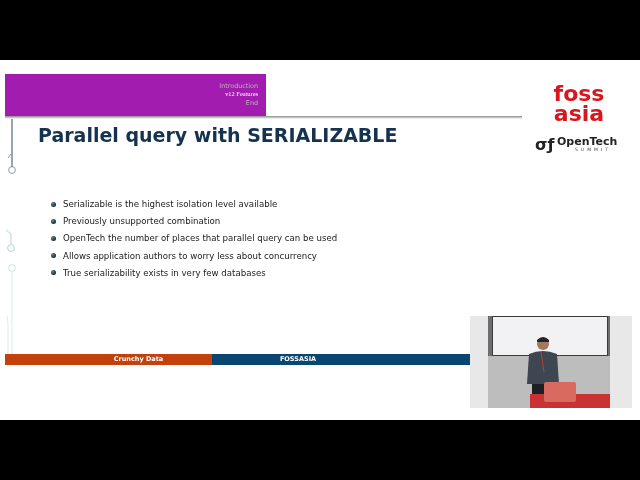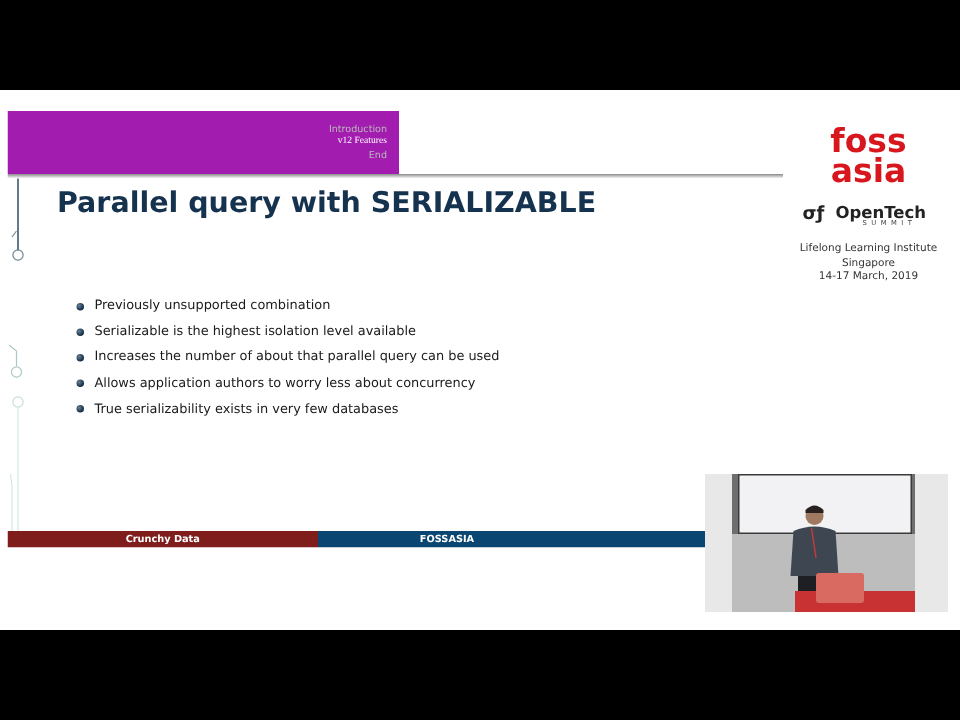--- a/index.html
+++ b/index.html
@@ -12,21 +12,21 @@
   .hdr-left .sec{position:absolute;right:8px;font-size:6.4px;color:#b9b9b9;text-align:right;line-height:8.4px;}
   .hdr-right .sub{position:absolute;left:8px;font-size:6.4px;color:#8fb4d3;line-height:8.4px;white-space:nowrap;}
   .active{color:#fff !important;font-family:Liberation Serif, serif;}
   .shadow{position:absolute;left:0;top:42px;width:517px;height:3px;background:linear-gradient(#8a8a8a,#fff);}
   .title{position:absolute;left:33px;top:50px;font-size:19px;font-weight:bold;color:#15324f;white-space:nowrap;}
   .bullets{position:absolute;left:46px;top:124px;}
   .bullet{position:relative;height:17.2px;font-size:8.6px;color:#1a1a1a;white-space:nowrap;padding-left:12px;line-height:12px;}
   .bullet .dot{position:absolute;left:0;top:3.5px;width:5px;height:5px;border-radius:50%;background:radial-gradient(circle at 35% 35%,#6a7f93,#0e2a43 70%);}
   .ftr{position:absolute;left:0;top:280px;width:517px;height:11px;}
   .ftr div{position:absolute;top:0;height:11px;font-size:6.5px;font-weight:bold;color:#fff;line-height:11px;}
-  .f1{left:0;width:207px;background:#7f1d1d;text-align:center;}
+  .f1{left:0;width:207px;background:#c2410c;text-align:center;padding-left:30px;}
   .f2{left:207px;width:310px;background:#0a4672;padding-left:37px;}
   .f2 .ctr{left:36px;width:100px;text-align:center;}
   .deco{position:absolute;left:0;top:0;}
   .foss{position:absolute;left:533px;top:83px;width:92px;height:40px;}
   .ots{position:absolute;left:535px;top:134px;width:92px;height:20px;}
   .venue{position:absolute;left:528px;top:160px;width:102px;text-align:center;font-size:7px;color:#333;line-height:9.6px;}
   .cam{position:absolute;left:470px;top:316px;width:162px;height:92px;background:#e8e8e8;}
   .cam-in{position:absolute;left:18px;top:0;width:122px;height:92px;background:#6d6e70;overflow:hidden;}
   .screen{position:absolute;left:4px;top:0;width:114px;height:38px;background:#f2f2f4;border:1px solid #3a3a3a;}
   .wall{position:absolute;left:0;top:40px;width:122px;height:52px;background:#bdbdbd;}
@@ -55,49 +55,44 @@
       <polyline points="1,156 6,160 6,170" fill="none" stroke="#a9c8c8" stroke-width="0.8"></polyline>
       <circle cx="6" cy="174" r="3.4" fill="none" stroke="#a9c8c8" stroke-width="0.8"></circle>
       <circle cx="7" cy="194" r="3.4" fill="none" stroke="#c6dddd" stroke-width="0.8"></circle>
       <line x1="7" y1="198" x2="7" y2="280" stroke="#d3e6e6" stroke-width="0.8"></line>
       <polyline points="2,242 3,250 3,280" fill="none" stroke="#d3e6e6" stroke-width="0.8"></polyline>
     </svg>
 
     <div class="title">Parallel query with SERIALIZABLE</div>
 
     <div class="bullets">
+      <div class="bullet"><span class="dot"></span><span>Serializable is the highest isolation level available</span></div>
       <div class="bullet"><span class="dot"></span><span>Previously unsupported combination</span></div>
-      <div class="bullet"><span class="dot"></span><span>Serializable is the highest isolation level available</span></div>
-      <div class="bullet"><span class="dot"></span><span>Increases the number of about that parallel query can be used</span></div>
+      <div class="bullet"><span class="dot"></span><span>OpenTech the number of places that parallel query can be used</span></div>
       <div class="bullet"><span class="dot"></span><span>Allows application authors to worry less about concurrency</span></div>
       <div class="bullet"><span class="dot"></span><span>True serializability exists in very few databases</span></div>
     </div>
 
     <div class="ftr">
       <div class="f1">Crunchy Data</div>
       <div class="f2">
         <div class="ctr">FOSSASIA</div>
         <div style="right:24px;left:auto;">7 / 14</div>
       </div>
     </div>
   </div>
 
   <svg class="foss" viewBox="0 0 92 40" style="top:23px">
     <text x="46" y="18" text-anchor="middle" font-family="DejaVu Sans, sans-serif" font-weight="bold" font-size="22" fill="#d7161e">foss</text>
     <text x="46" y="38" text-anchor="middle" font-family="DejaVu Sans, sans-serif" font-weight="bold" font-size="22" fill="#d7161e">asia</text>
   </svg>
   <div class="ots" style="top:75px">
-    <span style="position:absolute;left:0;top:0;font-size:12px;font-weight:bold;color:#222;">σƒ</span>
+    <span style="position:absolute;left:0;top:0;font-size:16px;font-weight:bold;color:#222;">σƒ</span>
     <span style="position:absolute;left:22px;top:0;font-size:11px;font-weight:bold;color:#222;">OpenTech</span>
     <span style="position:absolute;left:40px;top:12px;font-size:4.5px;letter-spacing:3px;color:#444;">SUMMIT</span>
-  </div>
-  <div class="venue" style="top:101px">
-    <div>Lifelong Learning Institute</div>
-    <div>Singapore</div>
-    <div>14-17 March, 2019</div>
   </div>
 
   <div class="cam" style="top:256px">
     <div class="cam-in">
       <div class="screen"></div>
       <div class="wall"></div>
       <svg class="person" viewBox="0 0 42 76">
         <circle cx="21" cy="12" r="6" fill="#a07a60"></circle>
         <path d="M15 8 Q21 2 27 8 L27 10 L15 10 Z" fill="#2a2220"></path>
         <path d="M7 22 Q21 16 35 22 L37 52 L5 52 Z" fill="#3d4651"></path>

